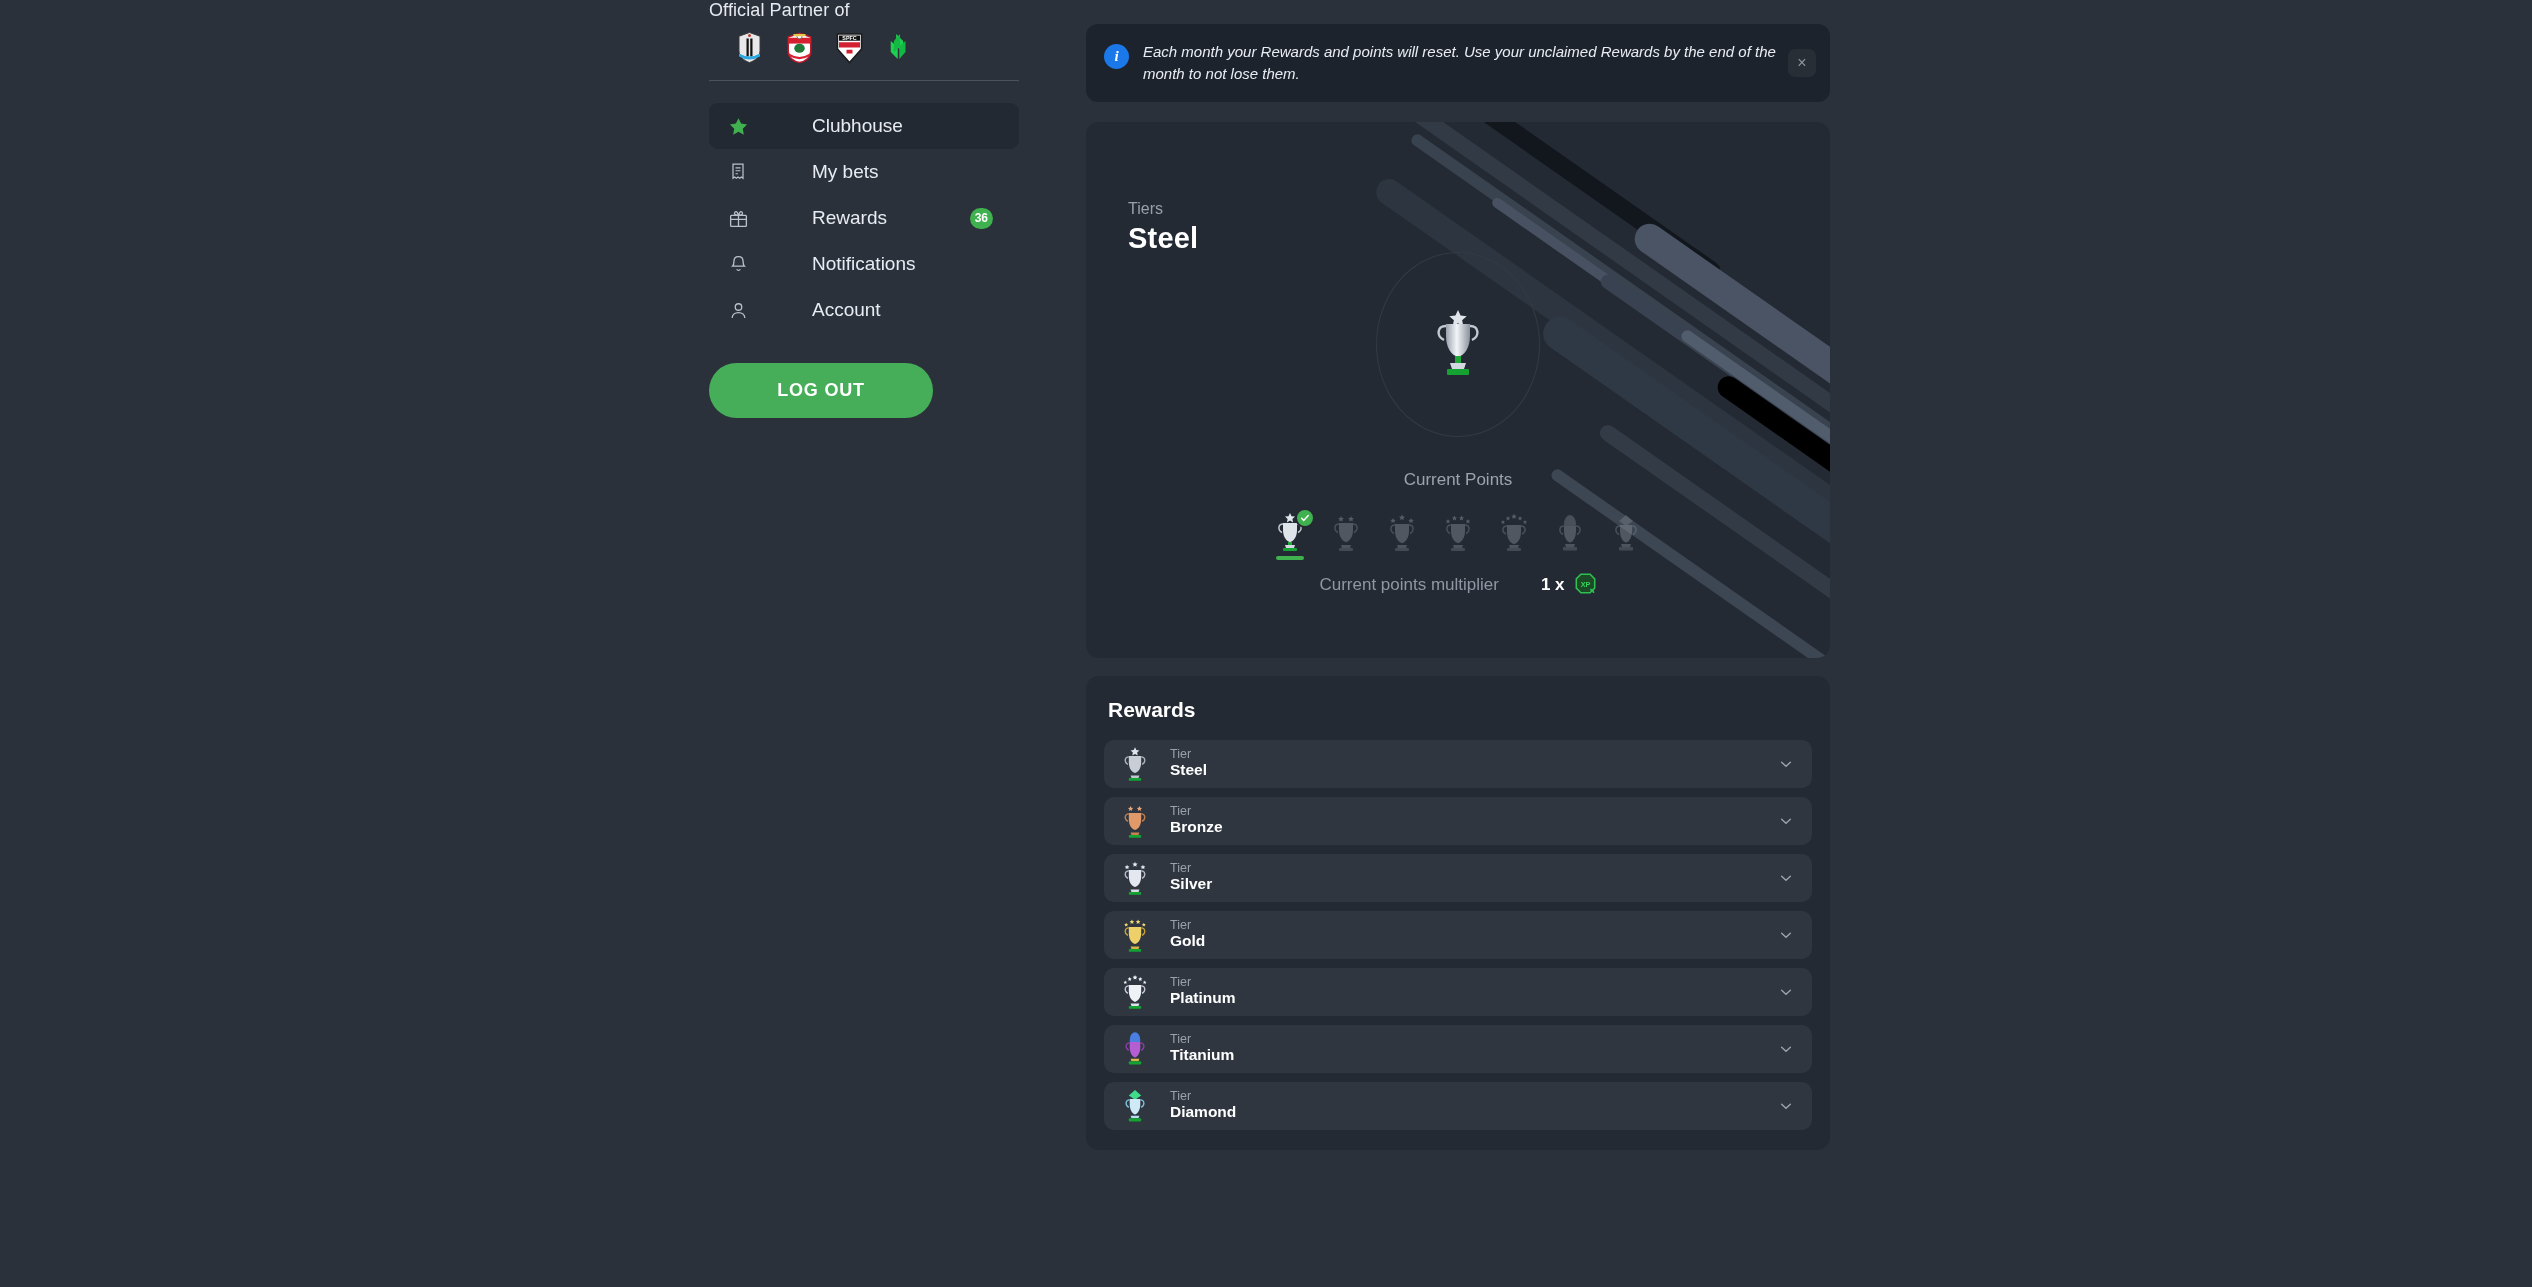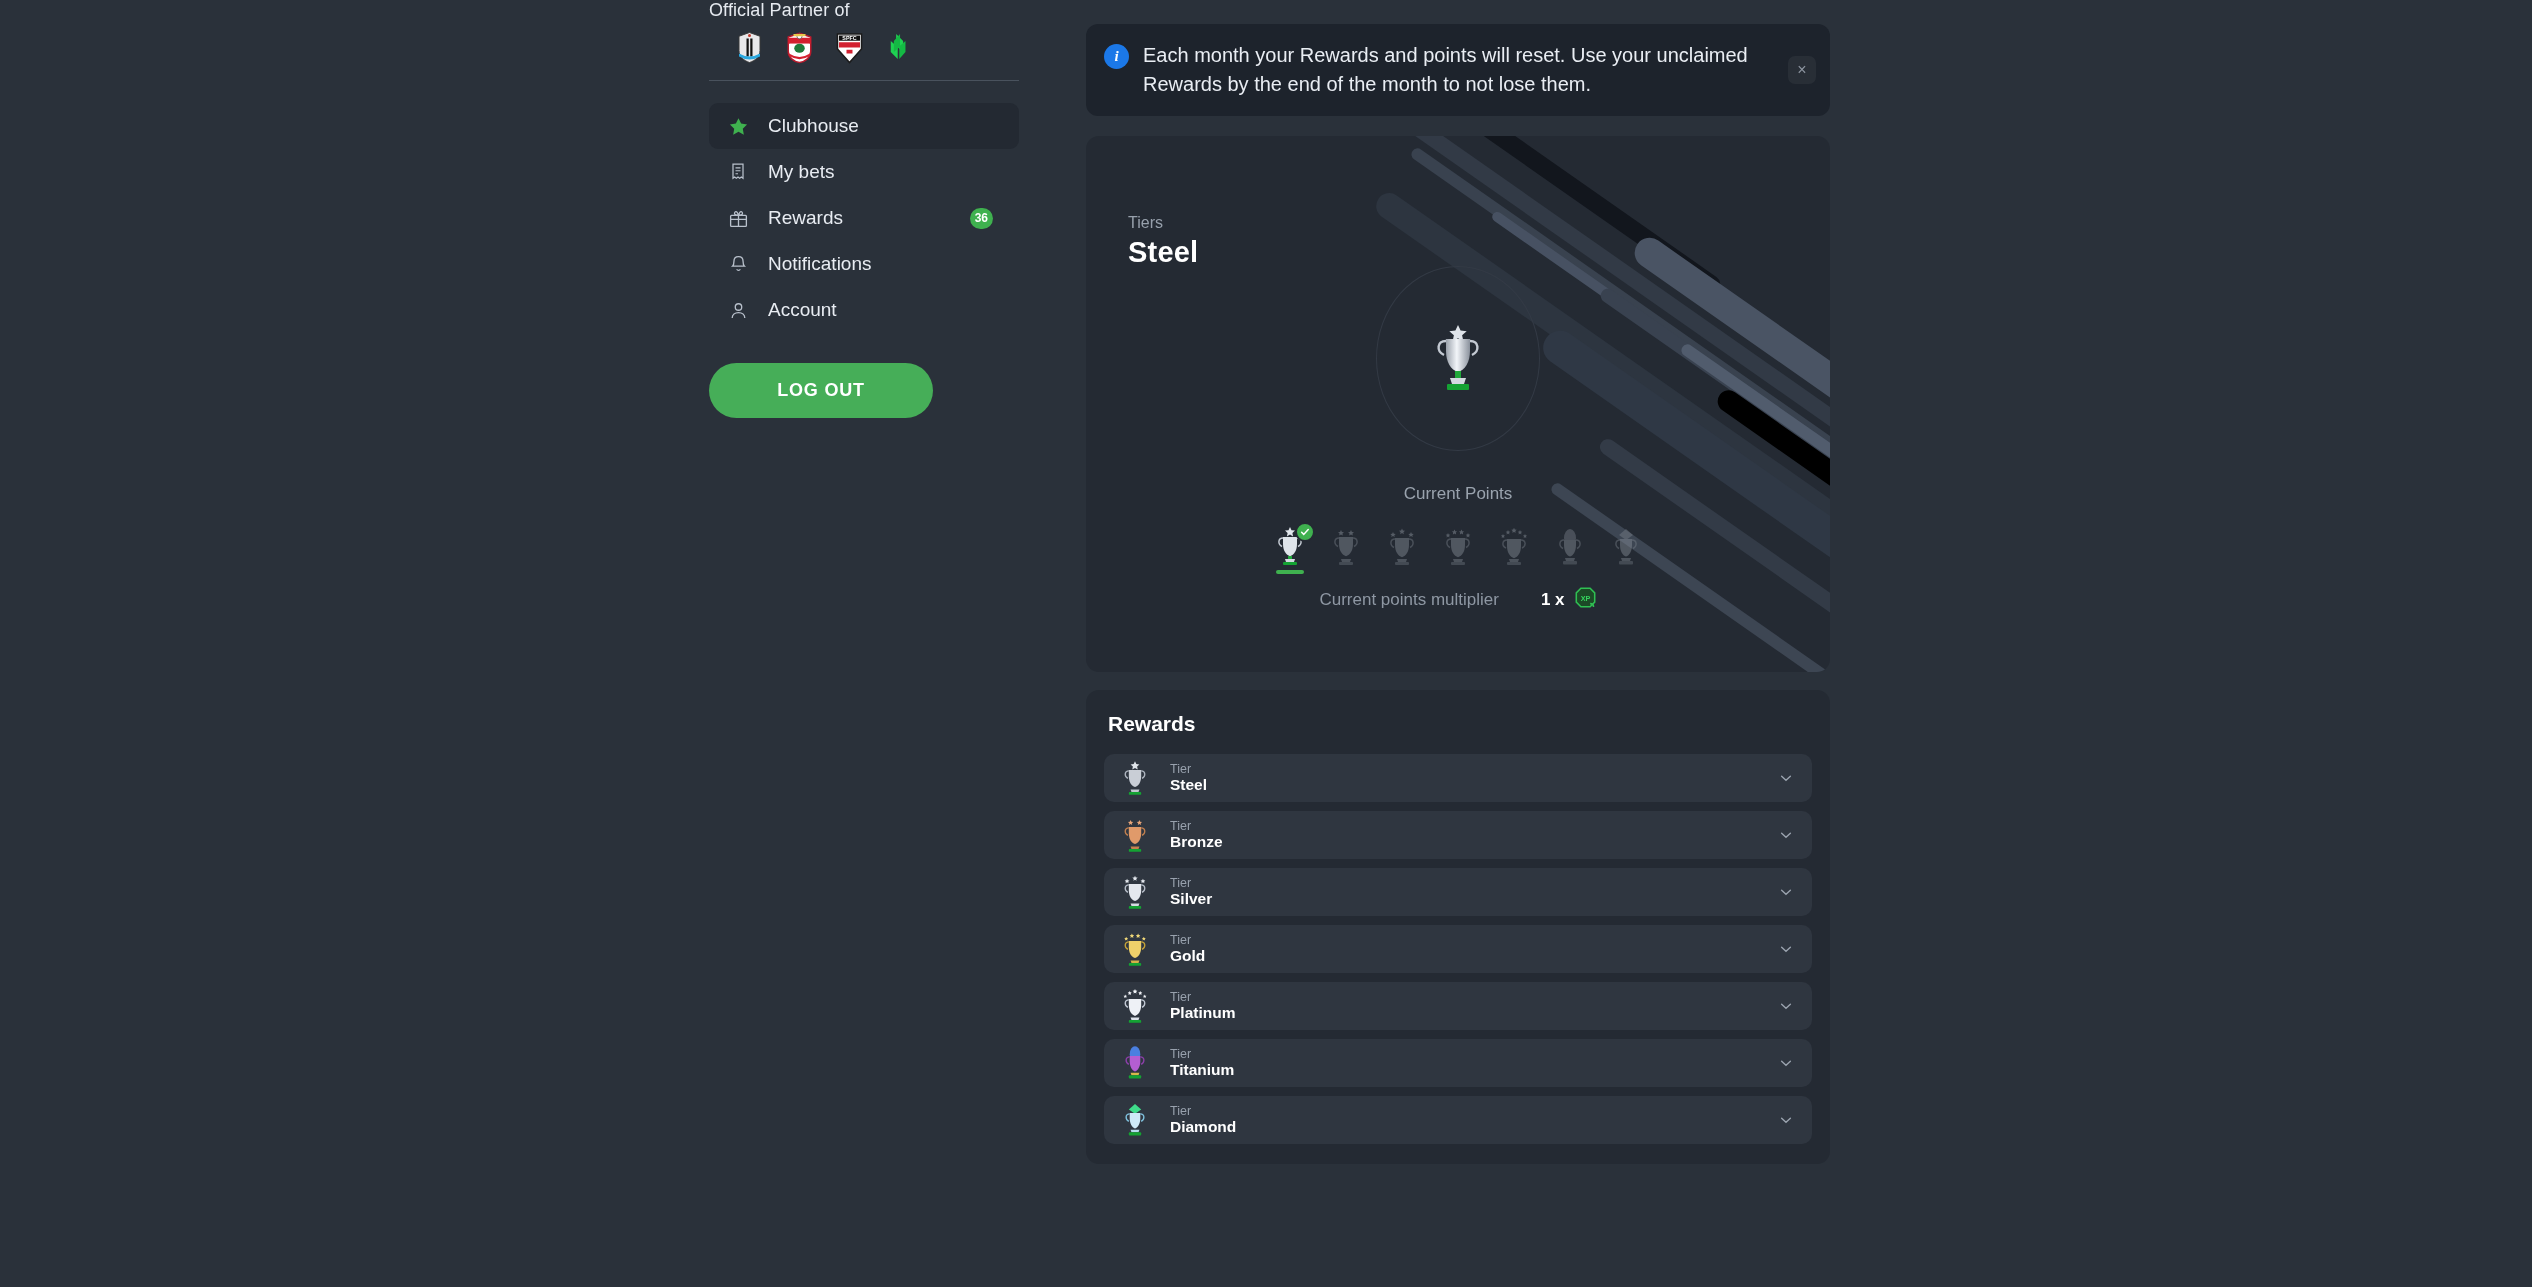--- a/index.html
+++ b/index.html
@@ -21,21 +21,21 @@
 
   .nav { display: flex; flex-direction: column; }
   .nav-item {
     display: flex; align-items: center; height: 46px;
     padding: 0 18px; border-radius: 9px; gap: 19px;
     color: #e8ecf2; font-size: 19px; cursor: pointer;
     position: relative;
   }
   .nav-item.active { background: #232932; }
   .nav-icon { width: 22px; height: 22px; display: flex; align-items: center; justify-content: center; flex: 0 0 22px; }
-  .nav-label { flex: 1; }
+  .nav-label { flex: 1; margin-left: 44px; }
   .badge {
     min-width: 21px; height: 21px; border-radius: 11px;
     background: #3fb14f; color: #fff; font-size: 12px; font-weight: bold;
     display: flex; align-items: center; justify-content: center; padding: 0 5px;
     margin-right: 8px;
   }
   .logout-wrap { margin-top: 30px; padding-left: 0; }
   .logout {
     width: 224px; height: 55px; border: none; border-radius: 28px;
     background: #46ae58; color: #ffffff; font-size: 18px; font-weight: bold;
@@ -49,21 +49,21 @@
   .banner {
     background: #1d232c; border-radius: 12px; padding: 17px 20px 17px 18px;
     display: flex; align-items: flex-start; gap: 14px; position: relative;
   }
   .info-icon {
     width: 25px; height: 25px; border-radius: 50%; background: #1b78e8;
     color: #fff; font-size: 15px; font-weight: bold; font-style: italic;
     display: flex; align-items: center; justify-content: center; flex: 0 0 25px;
     margin-top: 3px; font-family: "Liberation Serif", serif;
   }
-  .banner-text { color: #e9edf3; font-size: 20px; line-height: 1.45; max-width: 655px; }
+  .banner-text { color: #e9edf3; font-size: 15px; line-height: 1.45; max-width: 655px; font-style: italic; }
   .banner-close {
     position: absolute; right: 14px; top: 50%; transform: translateY(-50%);
     width: 28px; height: 28px; border-radius: 7px; border: none;
     background: rgba(255,255,255,.05); color: #8c949f; font-size: 16px;
     cursor: pointer; display: flex; align-items: center; justify-content: center;
   }
 
   .tier-card {
     margin-top: 20px; height: 536px; border-radius: 13px;
     background: #242a33; position: relative; overflow: hidden;

